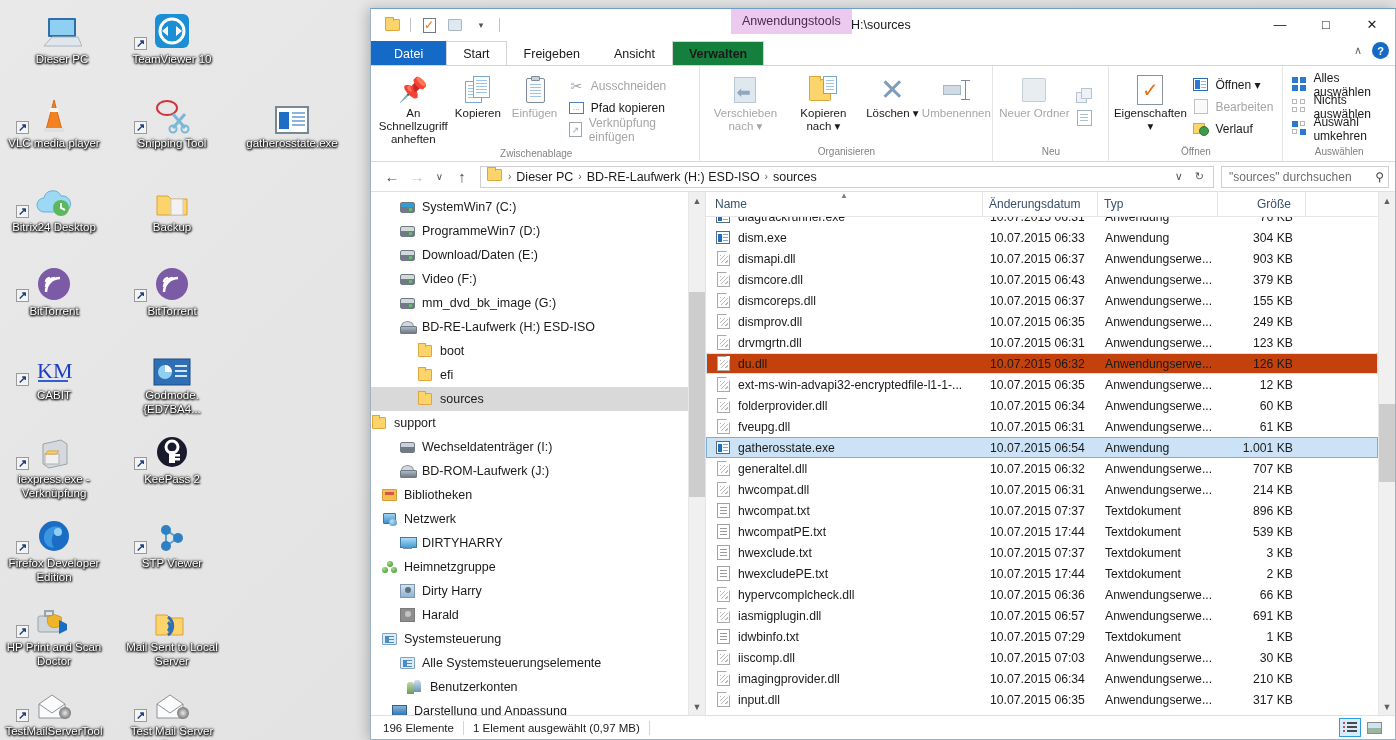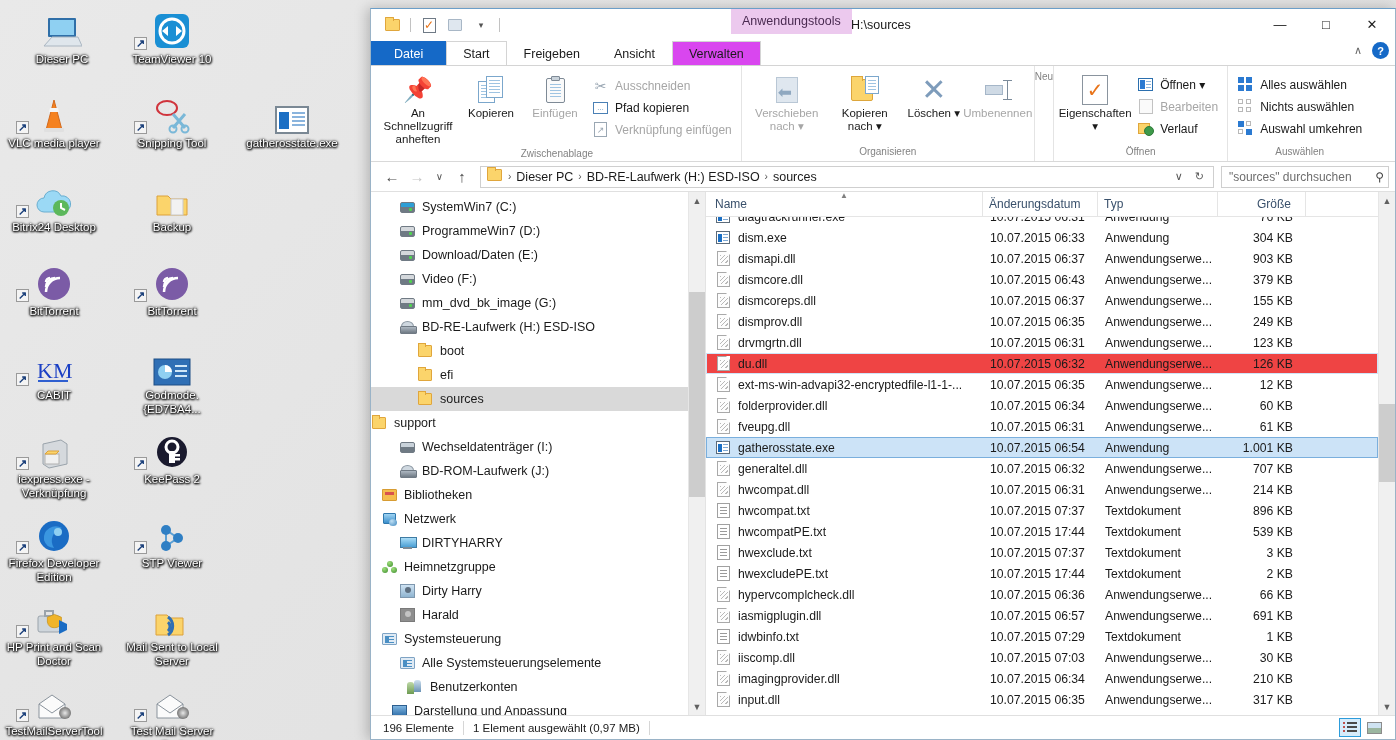--- a/index.html
+++ b/index.html
@@ -116,21 +116,21 @@
     border-bottom: 1px solid #d4d4d4;
     background: #fff;
   }
   .rtab {
     padding: 0 16px; display: flex; align-items: center;
     font-size: 12.5px; color: #1a1a1a;
     border: 1px solid transparent; border-bottom: none;
   }
   .rtab.file { background: #1569c7; color: #fff; padding: 0 22px; }
   .rtab.active { background: #fff; border-color: #d4d4d4; position: relative; z-index: 2; }
-  .rtab.ctx-child { background: #d946ef; border-color: #d4d4d4; position: relative; z-index: 2; }
+  .rtab.ctx-child { background: #15803d; border-color: #d4d4d4; position: relative; z-index: 2; font-weight: bold; }
   .ribbon-help {
     position: absolute; right: 6px; top: 1px;
     display: flex; align-items: center; gap: 10px;
   }
   .chev-up { color: #666; font-size: 11px; }
   .help-circle {
     width: 17px; height: 17px; border-radius: 50%;
     background: #1569c7; color: #fff;
     display: flex; align-items: center; justify-content: center;
     font-size: 11px; font-weight: bold;
@@ -501,21 +501,21 @@
   .sortmark {
     position: absolute; left: 50%; top: -1px; transform: translateX(-50%);
     font-size: 8px; color: #7f7f7f;
   }
   .rows { position: absolute; top: 25px; left: 0; right: 17px; bottom: 0; overflow: hidden; }
   .row {
     height: 21px; display: flex; align-items: center;
     font-size: 12.2px; color: #1a1a1a;
     border: 1px solid transparent;
   }
-  .row.hover { background: #ef4444; border-color: #cfe4f7; }
+  .row.hover { background: #c2410c; border-color: #cfe4f7; }
   .row.selected { background: #cce3f7; border-color: #7aafdd; }
   .row .c { padding: 0 6px; white-space: nowrap; overflow: hidden; }
   .row .c.name { width: 277px; display: flex; align-items: center; padding-left: 8px; }
   .row .c.date { width: 115px; }
   .row .c.type { width: 120px; }
   .row .c.size { width: 88px; text-align: right; padding-right: 14px; }
   .row .fico { width: 16px; height: 16px; margin-right: 7px; flex: 0 0 16px;
                display: flex; align-items: center; justify-content: center; }
   .ic-dll {
     width: 13px; height: 15px; background: #fdfdfd; border: 1px solid #a9a9a9;
@@ -936,20 +936,45 @@
                 <span class="bar"></span>
                 <span class="cur"></span>
               </span>
             </div>
             <div>Umbenennen</div>
           </div>
         </div>
         <div class="rglabel">Organisieren</div>
       </div>
       <div class="rgroup">
+        <div class="rgbody">
+          <div class="big-btn dim w72">
+            <div class="bi">
+              <span class="ic-newfolder"></span>
+            </div>
+            <div>Neuer Ordner</div>
+          </div>
+          <div class="small-col">
+            <div class="small-btn dim">
+              <span class="si">
+                <span class="ic-stack">
+                  <i></i>
+                  <i></i>
+                </span>
+              </span>
+              <span></span>
+            </div>
+            <div class="small-btn dim">
+              <span class="si">
+                <span class="ic-newitem"></span>
+              </span>
+              <span></span>
+            </div>
+          </div>
+        </div>
         <div class="rglabel">Neu</div>
       </div>
       <div class="rgroup">
         <div class="rgbody">
           <div class="big-btn w72">
             <div class="bi">
               <span class="ic-props">✓</span>
             </div>
             <div>Eigenschaften ▾</div>
           </div>

